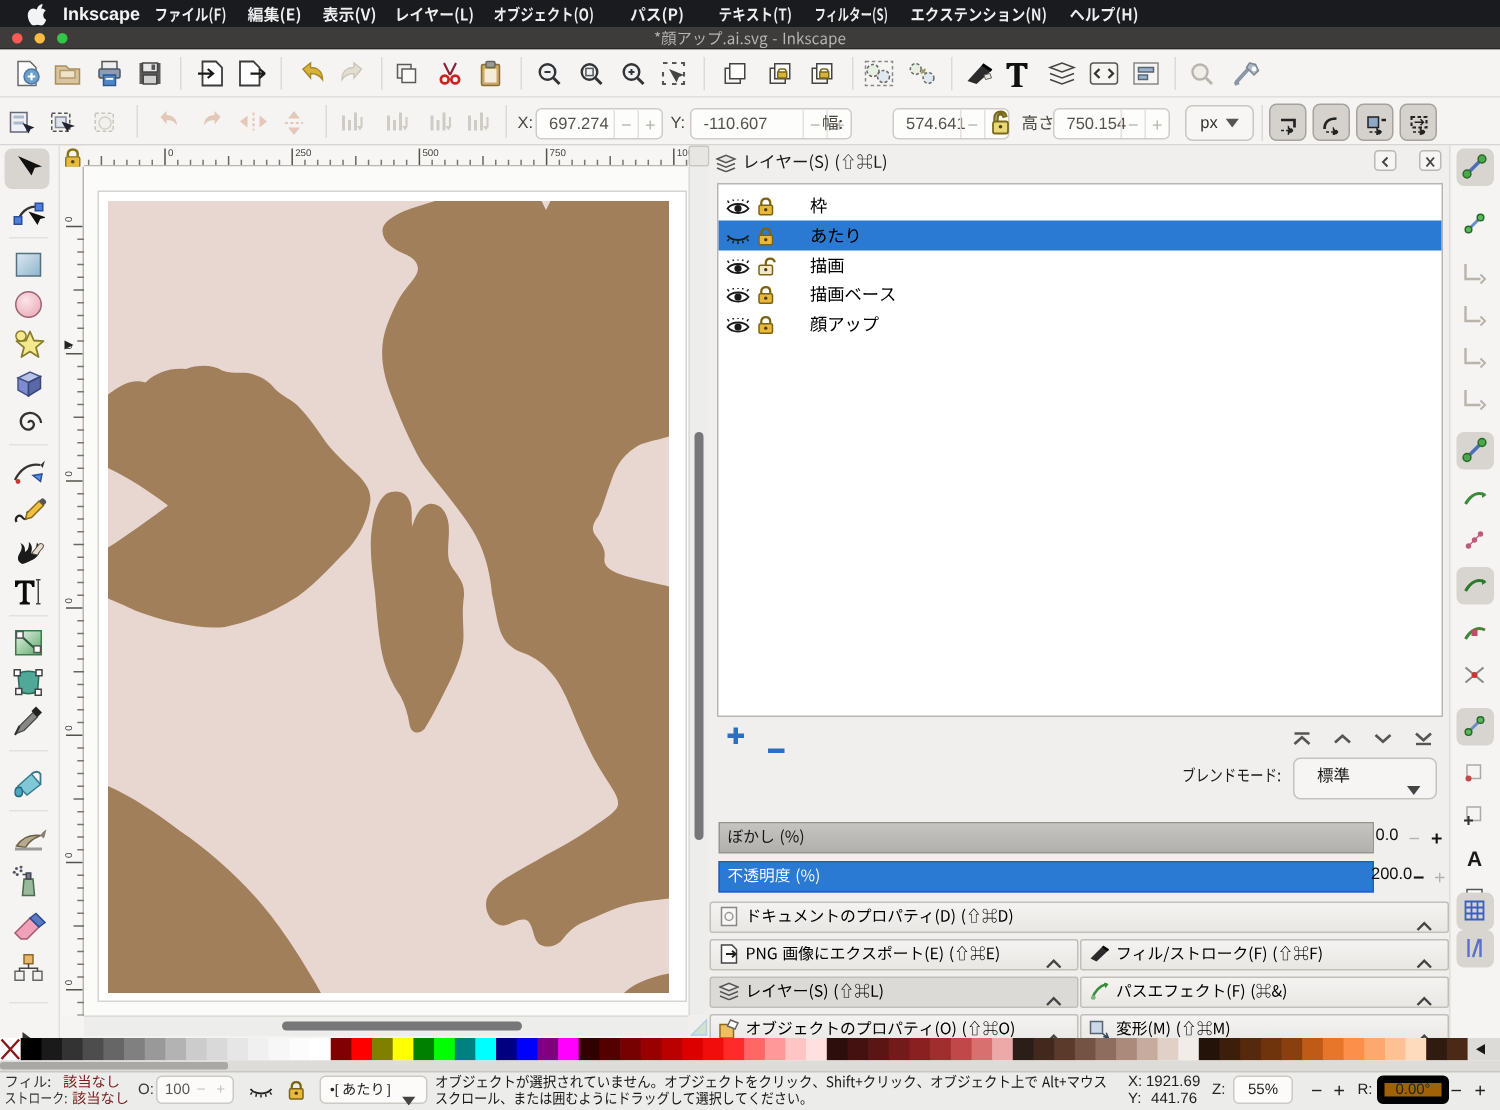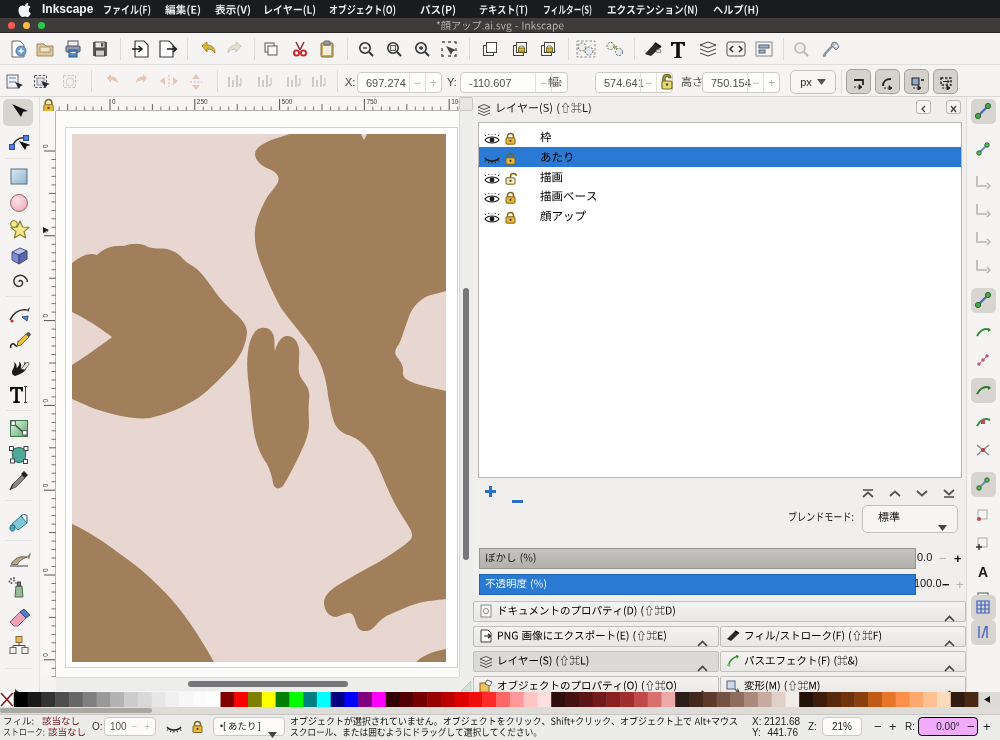--- a/index.html
+++ b/index.html
@@ -899,21 +899,21 @@
       <g transform="translate(0,9.45) scale(0.010500,0.010500)">
         <use href="#g91" x="0"></use>
         <use href="#g92" x="1000"></use>
         <use href="#g93" x="2000"></use>
         <use href="#g94" x="3000"></use>
         <use href="#g67" x="4300"></use>
         <use href="#g90" x="4638"></use>
         <use href="#g69" x="5559"></use>
       </g>
     </svg></div>
-<div class="abs" style="left:914px;top:577px;font-size:11px;color:#111">100.0</div>
+<div class="abs" style="left:914px;top:577px;font-size:11px;color:#111">200.0</div>
 <div class="abs" style="left:942px;top:577px;font-size:13px;color:#111;font-weight:bold">−</div>
 <div class="abs" style="left:956px;top:577px;font-size:13px;color:#b5b2ad">+</div>
 <div class="abs" style="left:473px;top:601px;width:493px;height:21px;background:linear-gradient(#f4f3f1,#e9e7e4);border:1px solid #c2bfba;border-radius:2px"></div>
 <div class="abs" style="left:479px;top:604px"><svg width="14" height="14" viewBox="0 0 14 14">
       <rect x="2" y="1" width="10" height="12" fill="#f8f7f5" stroke="#888"></rect>
       <circle cx="7" cy="7" r="2.6" fill="none" stroke="#999"></circle>
     </svg></div>
 <div class="abs" style="left:497px;top:605px"><svg class="jt" width="178.8" height="12.2" style="fill:#000">
       <g transform="translate(0,9.45) scale(0.010500,0.010500)">
         <use href="#g83" x="0"></use>
@@ -1438,28 +1438,28 @@
         <use href="#g133" x="23000"></use>
         <use href="#g159" x="24000"></use>
         <use href="#g160" x="25000"></use>
         <use href="#g62" x="26000"></use>
         <use href="#g134" x="27000"></use>
         <use href="#g138" x="28000"></use>
       </g>
     </svg></div>
 <div class="abs" style="left:752px;top:716px;font-size:10px;color:#222">X:</div>
 <div class="abs" style="left:752px;top:727px;font-size:10px;color:#222">Y:</div>
-<div class="abs" style="left:764px;top:716px;width:34px;text-align:right;font-size:10px;color:#222">2121.68</div>
+<div class="abs" style="left:764px;top:716px;width:34px;text-align:right;font-size:10px;color:#222">1921.69</div>
 <div class="abs" style="left:764px;top:727px;width:34px;text-align:right;font-size:10px;color:#222">441.76</div>
 <div class="abs" style="left:808px;top:721px;font-size:10px;color:#222">Z:</div>
-<div class="abs" style="left:822px;top:717px;width:40px;height:19px;background:#fcfbfa;border:1px solid #ccc9c4;border-radius:4px;font-size:10px;color:#222;display:flex;align-items:center;justify-content:center">21%</div>
+<div class="abs" style="left:822px;top:717px;width:40px;height:19px;background:#fcfbfa;border:1px solid #ccc9c4;border-radius:4px;font-size:10px;color:#222;display:flex;align-items:center;justify-content:center">55%</div>
 <div class="abs" style="left:874px;top:719px;font-size:13px;color:#222">−</div>
 <div class="abs" style="left:889px;top:719px;font-size:13px;color:#222">+</div>
 <div class="abs" style="left:905px;top:721px;font-size:10px;color:#222">R:</div>
-<div class="abs" style="left:918px;top:717px;width:60px;height:19px;background:#f0abfc;border:1px solid #000000;border-radius:4px;font-size:10px;color:#222;display:flex;align-items:center;justify-content:center">0.00°</div>
+<div class="abs" style="left:918px;top:717px;width:48px;height:19px;background:#a16207;border:5px solid #000000;border-radius:4px;font-size:10px;color:#222;display:flex;align-items:center;justify-content:center">0.00°</div>
 <div class="abs" style="left:967px;top:719px;font-size:13px;color:#222">−</div>
 <div class="abs" style="left:983px;top:719px;font-size:13px;color:#222">+</div>
 <svg width="0" height="0" style="position:absolute;left:-9999px">
     <defs>
       <path id="g0" d="M889 -666 790 -729C764 -722 732 -721 712 -721C656 -721 324 -721 250 -721C217 -721 160 -726 130 -729V-588C156 -590 204 -592 249 -592C324 -592 655 -592 715 -592C702 -507 664 -393 598 -310C517 -209 404 -122 206 -75L315 44C493 -13 626 -112 717 -232C800 -343 844 -498 867 -596C872 -617 880 -646 889 -666Z"></path>
       <path id="g1" d="M889 -499 815 -566C799 -561 756 -559 734 -559C692 -559 320 -559 270 -559C237 -559 197 -562 166 -567V-438C203 -442 237 -444 270 -444C320 -444 655 -444 704 -444C680 -402 617 -331 560 -292L660 -222C731 -277 824 -403 859 -459C865 -469 880 -488 889 -499ZM546 -394H408C412 -372 415 -347 415 -323C415 -197 394 -108 281 -31C251 -10 226 2 200 12L306 97C540 -32 540 -207 546 -394Z"></path>
       <path id="g2" d="M62 -389 125 -263C248 -299 375 -353 478 -407V-87C478 -43 474 20 471 44H629C622 19 620 -43 620 -87V-491C717 -555 813 -633 889 -708L781 -811C716 -732 602 -632 499 -568C388 -500 241 -435 62 -389Z"></path>
       <path id="g3" d="M503 -22 586 47C596 39 608 29 630 17C742 -40 886 -148 969 -256L892 -366C825 -269 726 -190 645 -155C645 -216 645 -598 645 -678C645 -723 651 -762 652 -765H503C504 -762 511 -724 511 -679C511 -598 511 -149 511 -96C511 -69 507 -41 503 -22ZM40 -37 162 44C247 -32 310 -130 340 -243C367 -344 370 -554 370 -673C370 -714 376 -759 377 -764H230C236 -739 239 -712 239 -672C239 -551 238 -362 210 -276C182 -191 128 -99 40 -37Z"></path>
       <path id="g4" d="M235 202 326 163C242 17 204 -151 204 -315C204 -479 242 -648 326 -794L235 -833C140 -678 85 -515 85 -315C85 -115 140 48 235 202Z"></path>
       <path id="g5" d="M91 0H239V-300H502V-424H239V-617H547V-741H91Z"></path>

